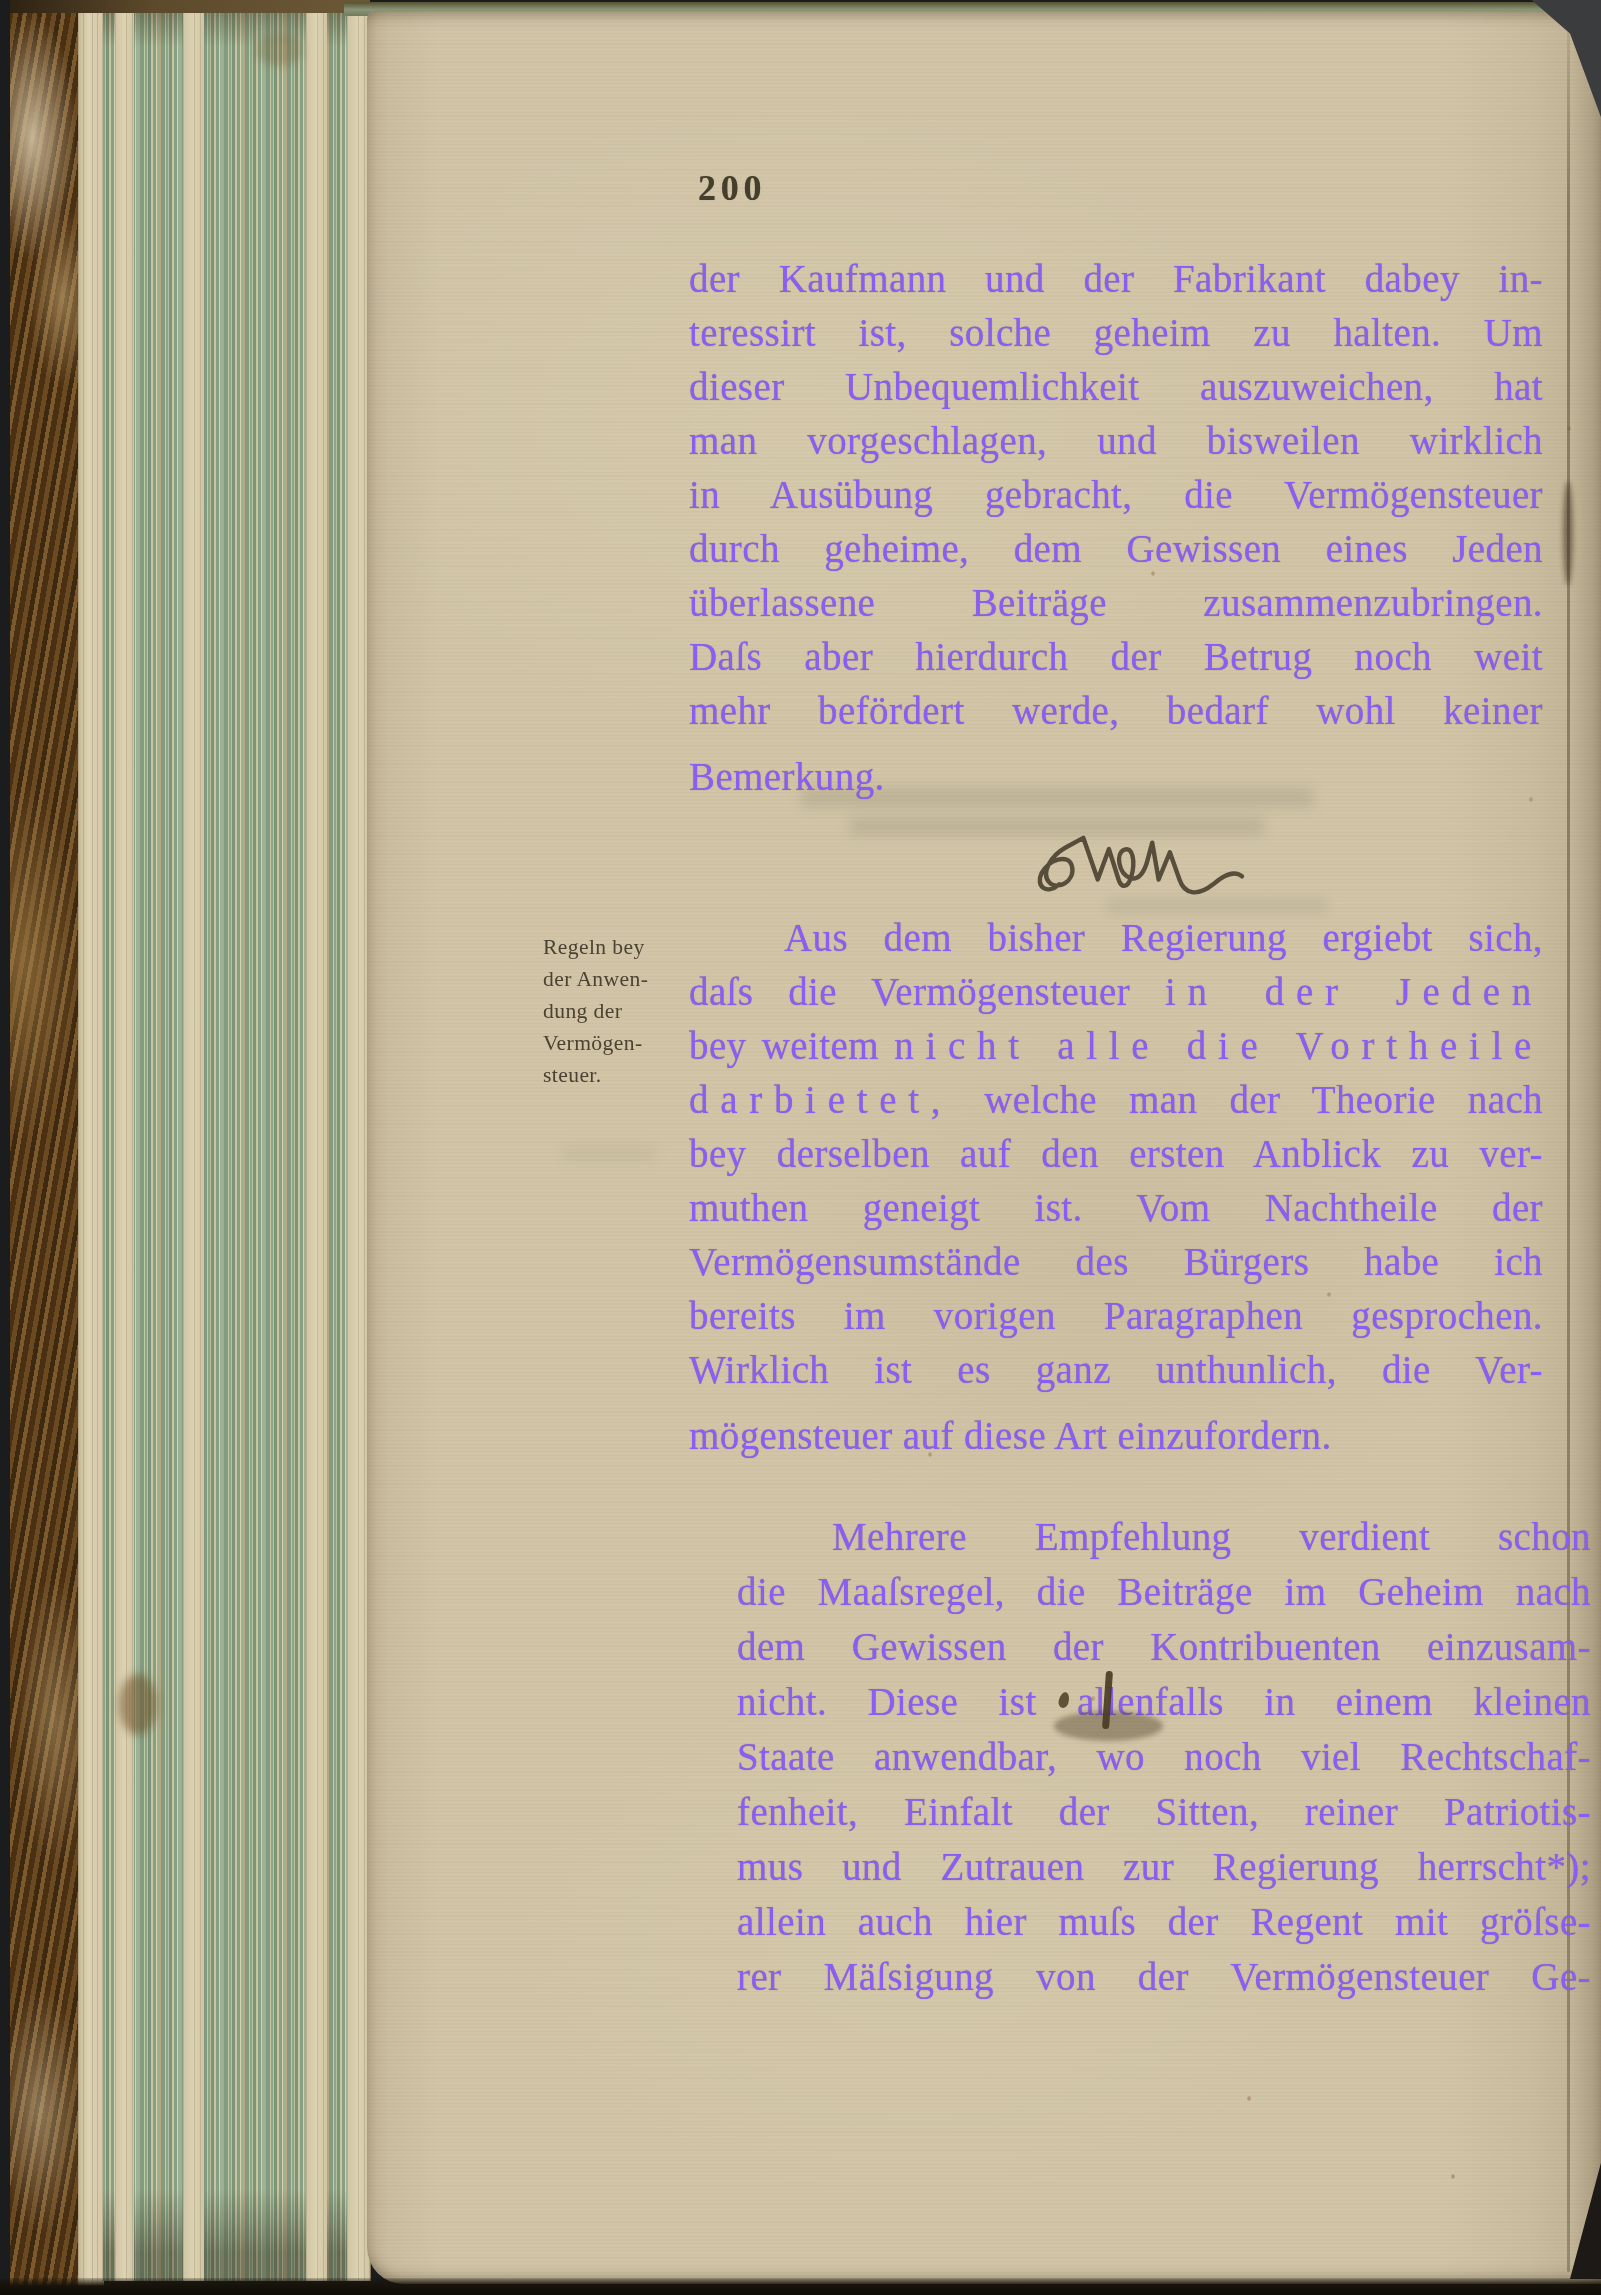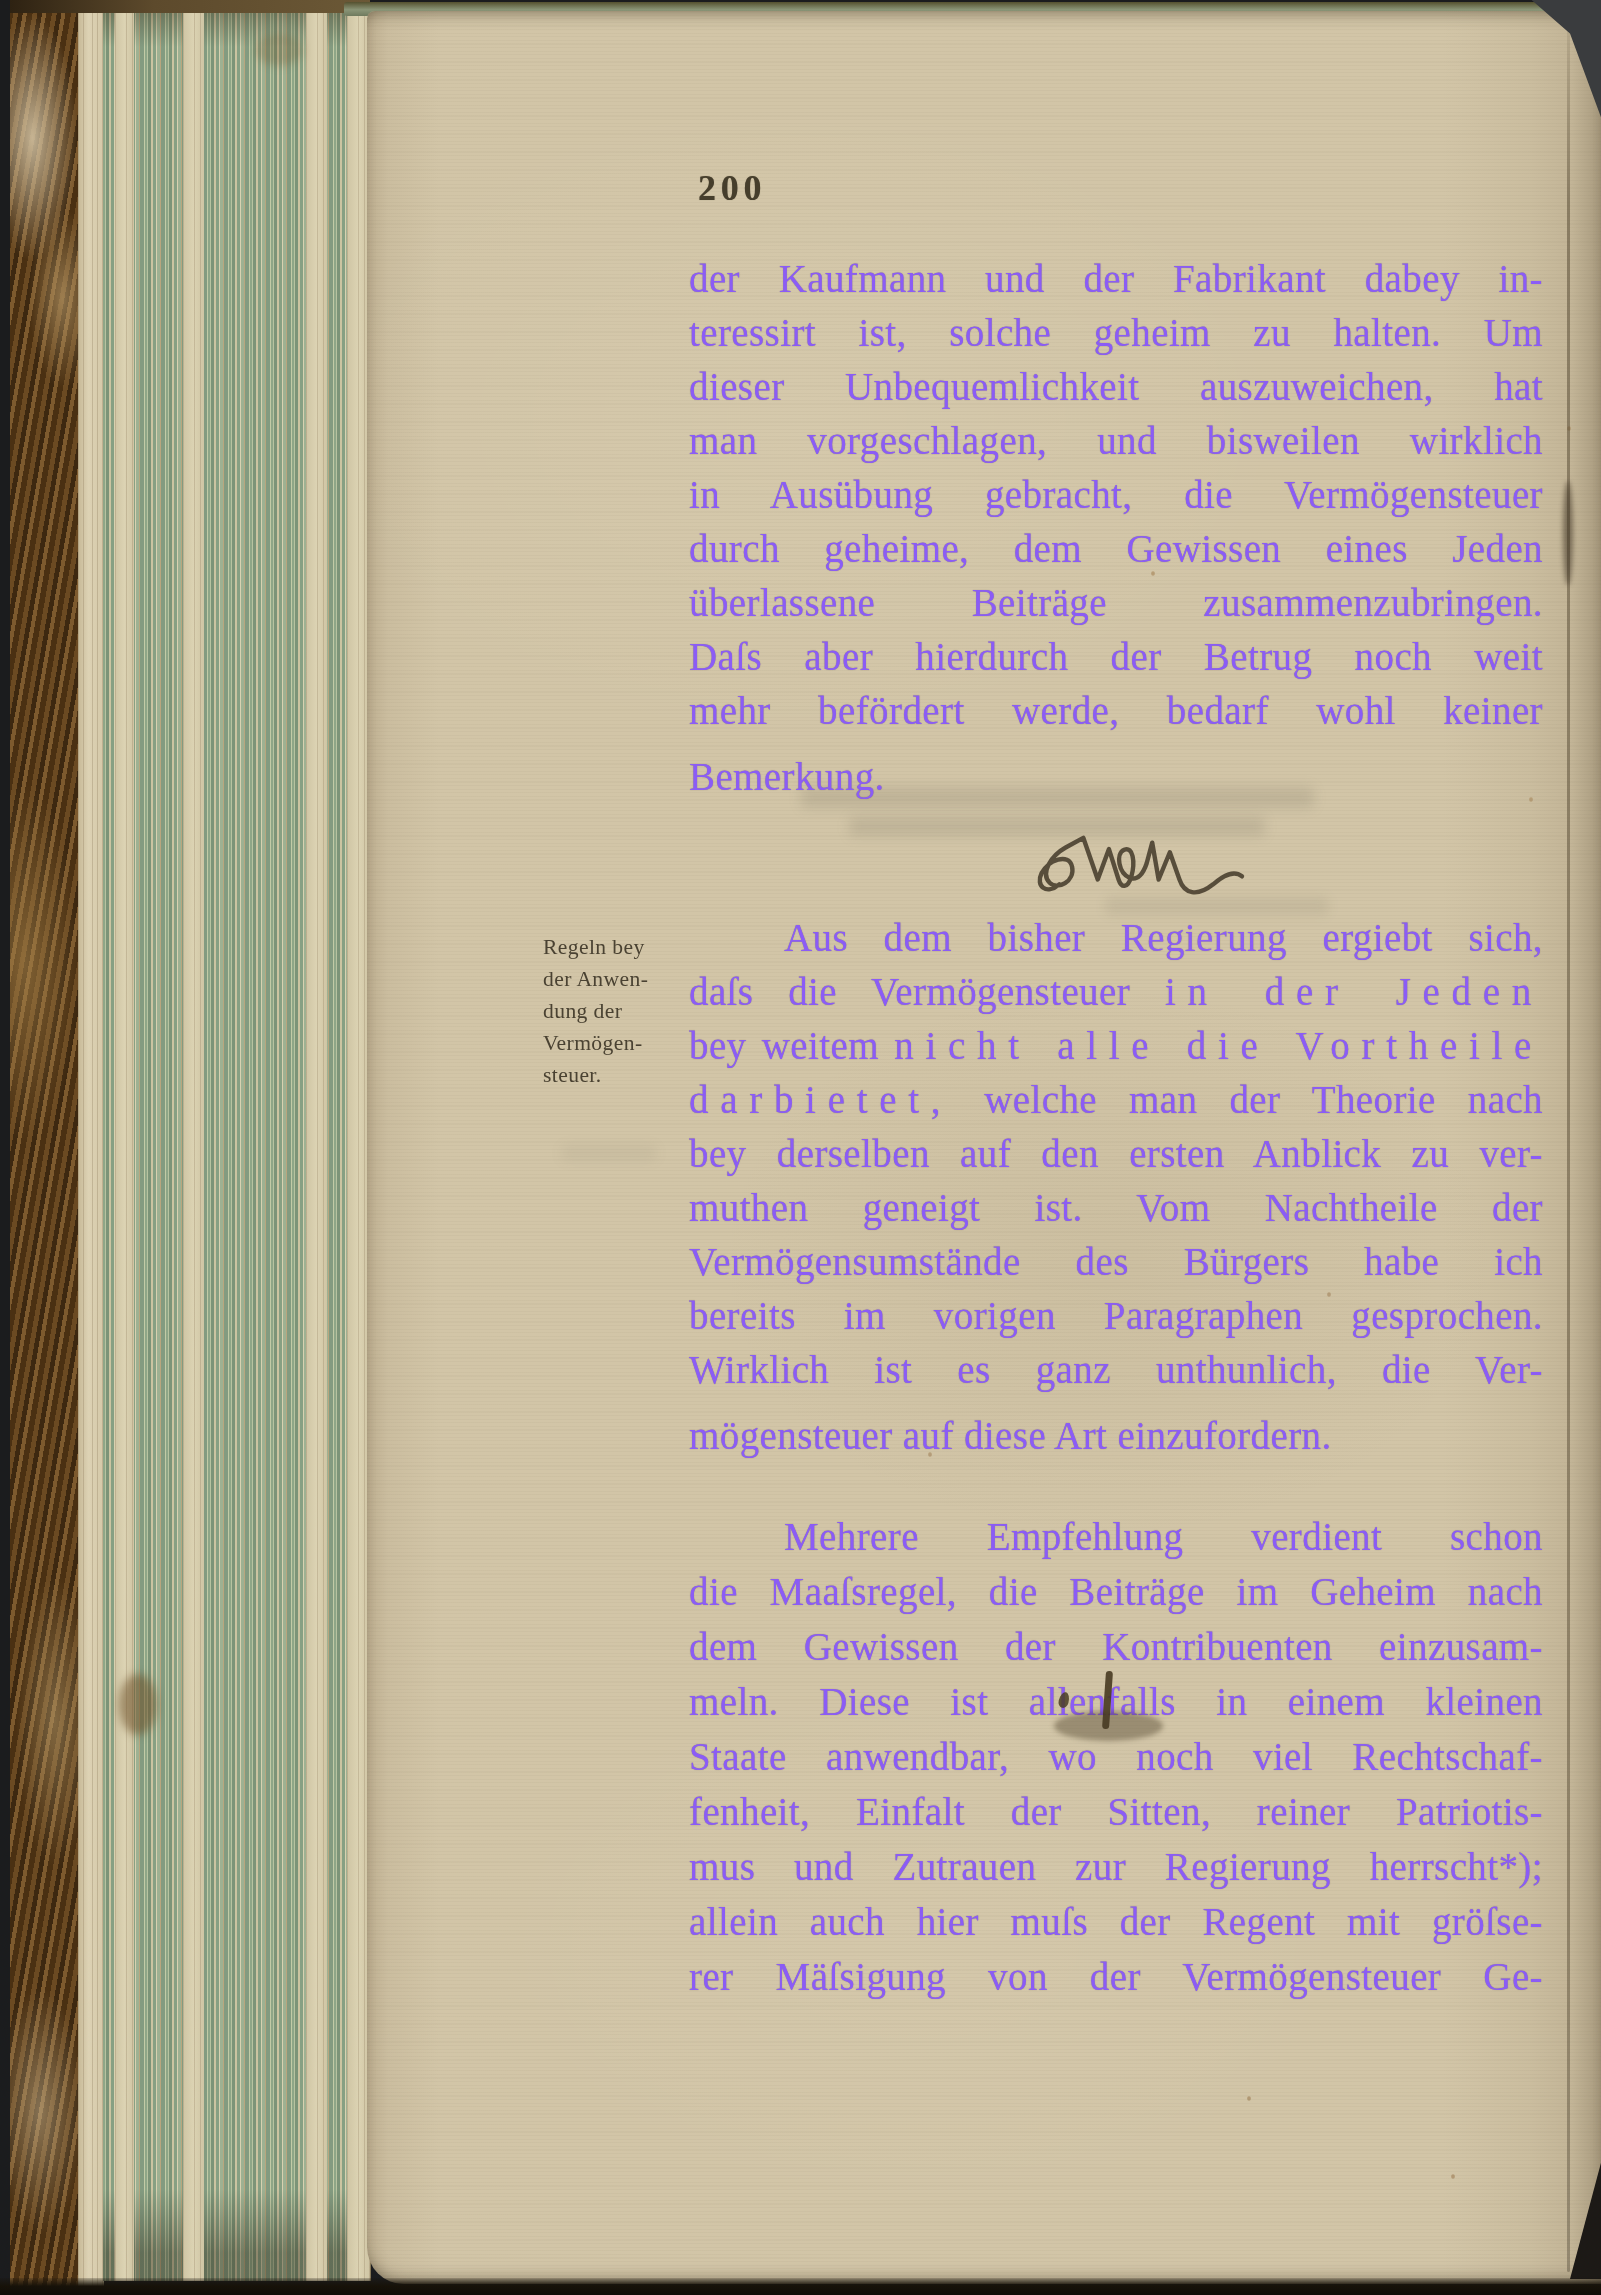--- a/index.html
+++ b/index.html
@@ -107,21 +107,21 @@
   
   .ghost{position:absolute;background:rgba(112,106,88,.18);filter:blur(5.6px);border-radius:6.4px;}
   
   .ink{color:#8b5cf6;text-shadow:0 0 1px rgba(67,59,41,.45);}
   .page-number{
     position:absolute;left:698px;top:167px;
     font-size:36px;letter-spacing:4.8px;font-weight:bold;color:#463e2c;
     text-shadow:0 0 0.8px rgba(70,62,44,.5);
   }
   .textblock{position:absolute;left:689px;width:854px;}
-  .p1{top:252px;} .p2{top:911px;} .p3{top:1509px;}
+  .p1{top:252px;} .p2{top:911px;} .p3{top:1509px;margin-left:48px;}
   .tline{
     white-space:normal;font-size:39px;letter-spacing:0.4px;
     text-align:justify;text-align-last:justify;
   }
   .p1 .tline{line-height:54px;height:54px;}
   .p2 .tline{line-height:54px;height:54px;}
   .p3 .tline{line-height:55px;height:55px;}
   .tline.left{text-align:left;text-align-last:left;margin-top:12px;}
   .tline.indent{text-indent:95px;}
   .sperr{letter-spacing:.30em;}
@@ -202,21 +202,21 @@
     <div class="tline">muthen geneigt ist.  Vom Nachtheile der</div>
     <div class="tline">Vermögensumstände des Bürgers habe ich</div>
     <div class="tline">bereits im vorigen Paragraphen gesprochen.</div>
     <div class="tline">Wirklich ist es ganz unthunlich, die Ver-</div>
     <div class="tline left">mögensteuer auf diese Art einzufordern.</div>
   </div>
 <div class="textblock p3 ink">
     <div class="tline indent">Mehrere Empfehlung verdient schon</div>
     <div class="tline">die Maaſsregel, die Beiträge im Geheim nach</div>
     <div class="tline">dem Gewissen der Kontribuenten einzusam-</div>
-    <div class="tline">meln.  Diese ist allenfalls in einem kleinen</div>
+    <div class="tline">nicht.  Diese ist allenfalls in einem kleinen</div>
     <div class="tline">Staate anwendbar, wo noch viel Rechtschaf-</div>
     <div class="tline">fenheit, Einfalt der Sitten, reiner Patriotis-</div>
     <div class="tline">mus und Zutrauen zur Regierung herrscht*);</div>
     <div class="tline">allein auch hier muſs der Regent mit gröſse-</div>
     <div class="tline">rer Mäſsigung von der Vermögensteuer Ge-</div>
   </div>
 
 <div class="margin-note">
     <div>Regeln bey</div>
     <div>der Anwen-</div>

